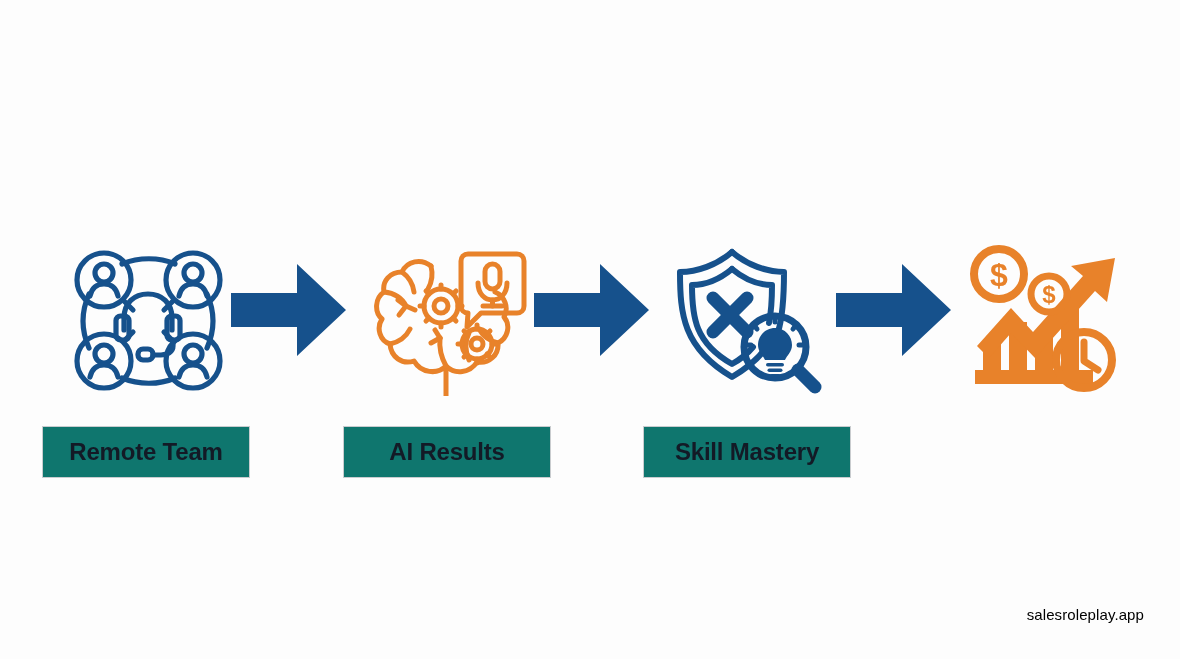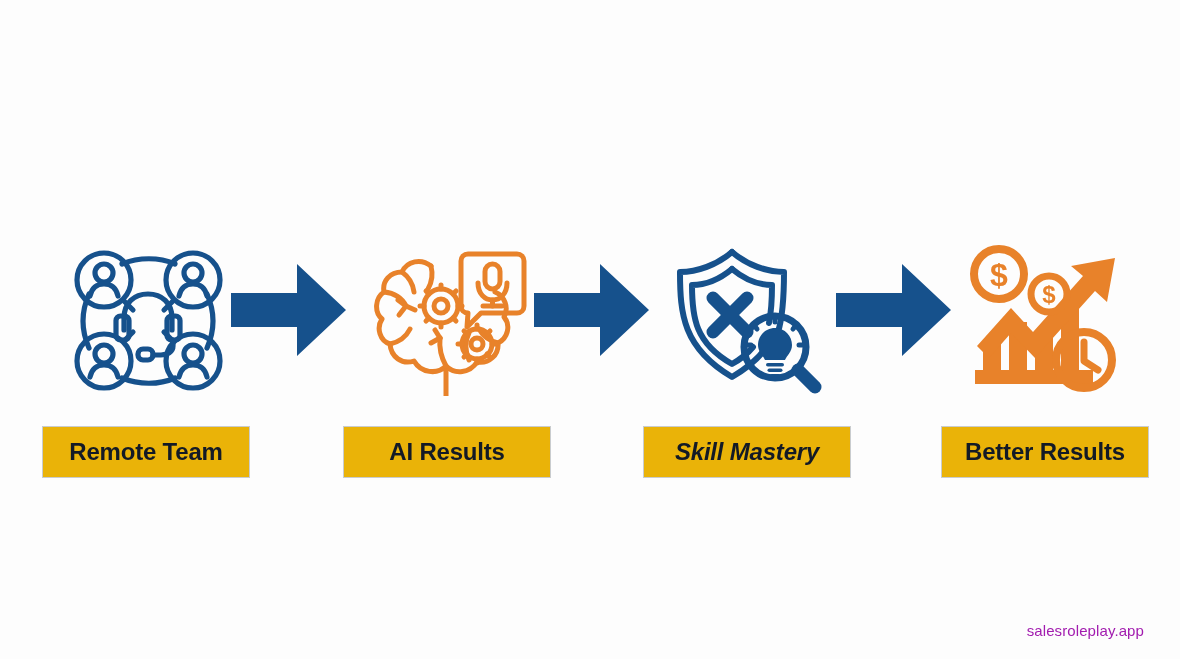--- a/index.html
+++ b/index.html
@@ -25,40 +25,40 @@
 
   
   .stage {
     position: absolute;
     top: 236px;
     width: 210px;
     height: 250px;
   }
   .stage-1 { left: 42px; }
   .stage-2 { left: 343px; }
-  .stage-3 { left: 643px; font-style: italic; }
+  .stage-3 { left: 643px; }
   .stage-4 { left: 941px; }
 
   .icon-slot {
     width: 210px;
     height: 168px;
     display: flex;
     align-items: center;
     justify-content: center;
   }
   .icon-slot svg { display: block; }
 
   .stage-label {
     position: absolute;
     top: 190px;
     left: 0;
     width: 208px;
     height: 52px;
     border: 1px solid #c9cccf;
-    background: #eab308;
+    background: #0f766e;
     box-sizing: border-box;
     display: flex;
     align-items: center;
     justify-content: center;
   }
   .stage-label span {
     font-family: "Liberation Sans", sans-serif;
     font-size: 24px;
     font-weight: bold;
     color: #131a26;
@@ -75,24 +75,24 @@
   }
   .arrow-1 { left: 231px; }
   .arrow-2 { left: 534px; }
   .arrow-3 { left: 836px; }
   .arrow svg { display: block; }
 
   
   #watermark {
     position: absolute;
     right: 36px;
-    bottom: 20px;
+    bottom: 36px;
     font-family: "Liberation Sans", sans-serif;
     font-size: 15px;
-    color: #a21caf;
+    color: #000000;
     letter-spacing: 0.1px;
   }
 </style>
 </head>
 <body>
 
 <div id="flow-diagram">
 
   <div class="stage stage-1">
     <div class="icon-slot">
@@ -281,20 +281,17 @@
           <path d="M117 98 L117 117 L131 126" fill="none" stroke="#e8822a" stroke-width="7" stroke-linecap="round" stroke-linejoin="round"></path>
 
           <circle cx="32" cy="30" r="25" fill="none" stroke="#e8822a" stroke-width="8"></circle>
           <text x="32" y="42" font-family="'Liberation Sans', sans-serif" font-size="32" font-weight="bold" fill="#e8822a" text-anchor="middle">$</text>
 
           <circle cx="82" cy="50" r="18" fill="none" stroke="#e8822a" stroke-width="7"></circle>
           <text x="82" y="59" font-family="'Liberation Sans', sans-serif" font-size="24" font-weight="bold" fill="#e8822a" text-anchor="middle">$</text>
         </g>
       </svg>
     </div>
-    <div class="stage-label">
-      <span>Better Results</span>
-    </div>
   </div>
 
 </div>
 
 <div id="watermark">salesroleplay.app</div>
 
 </body></html>

